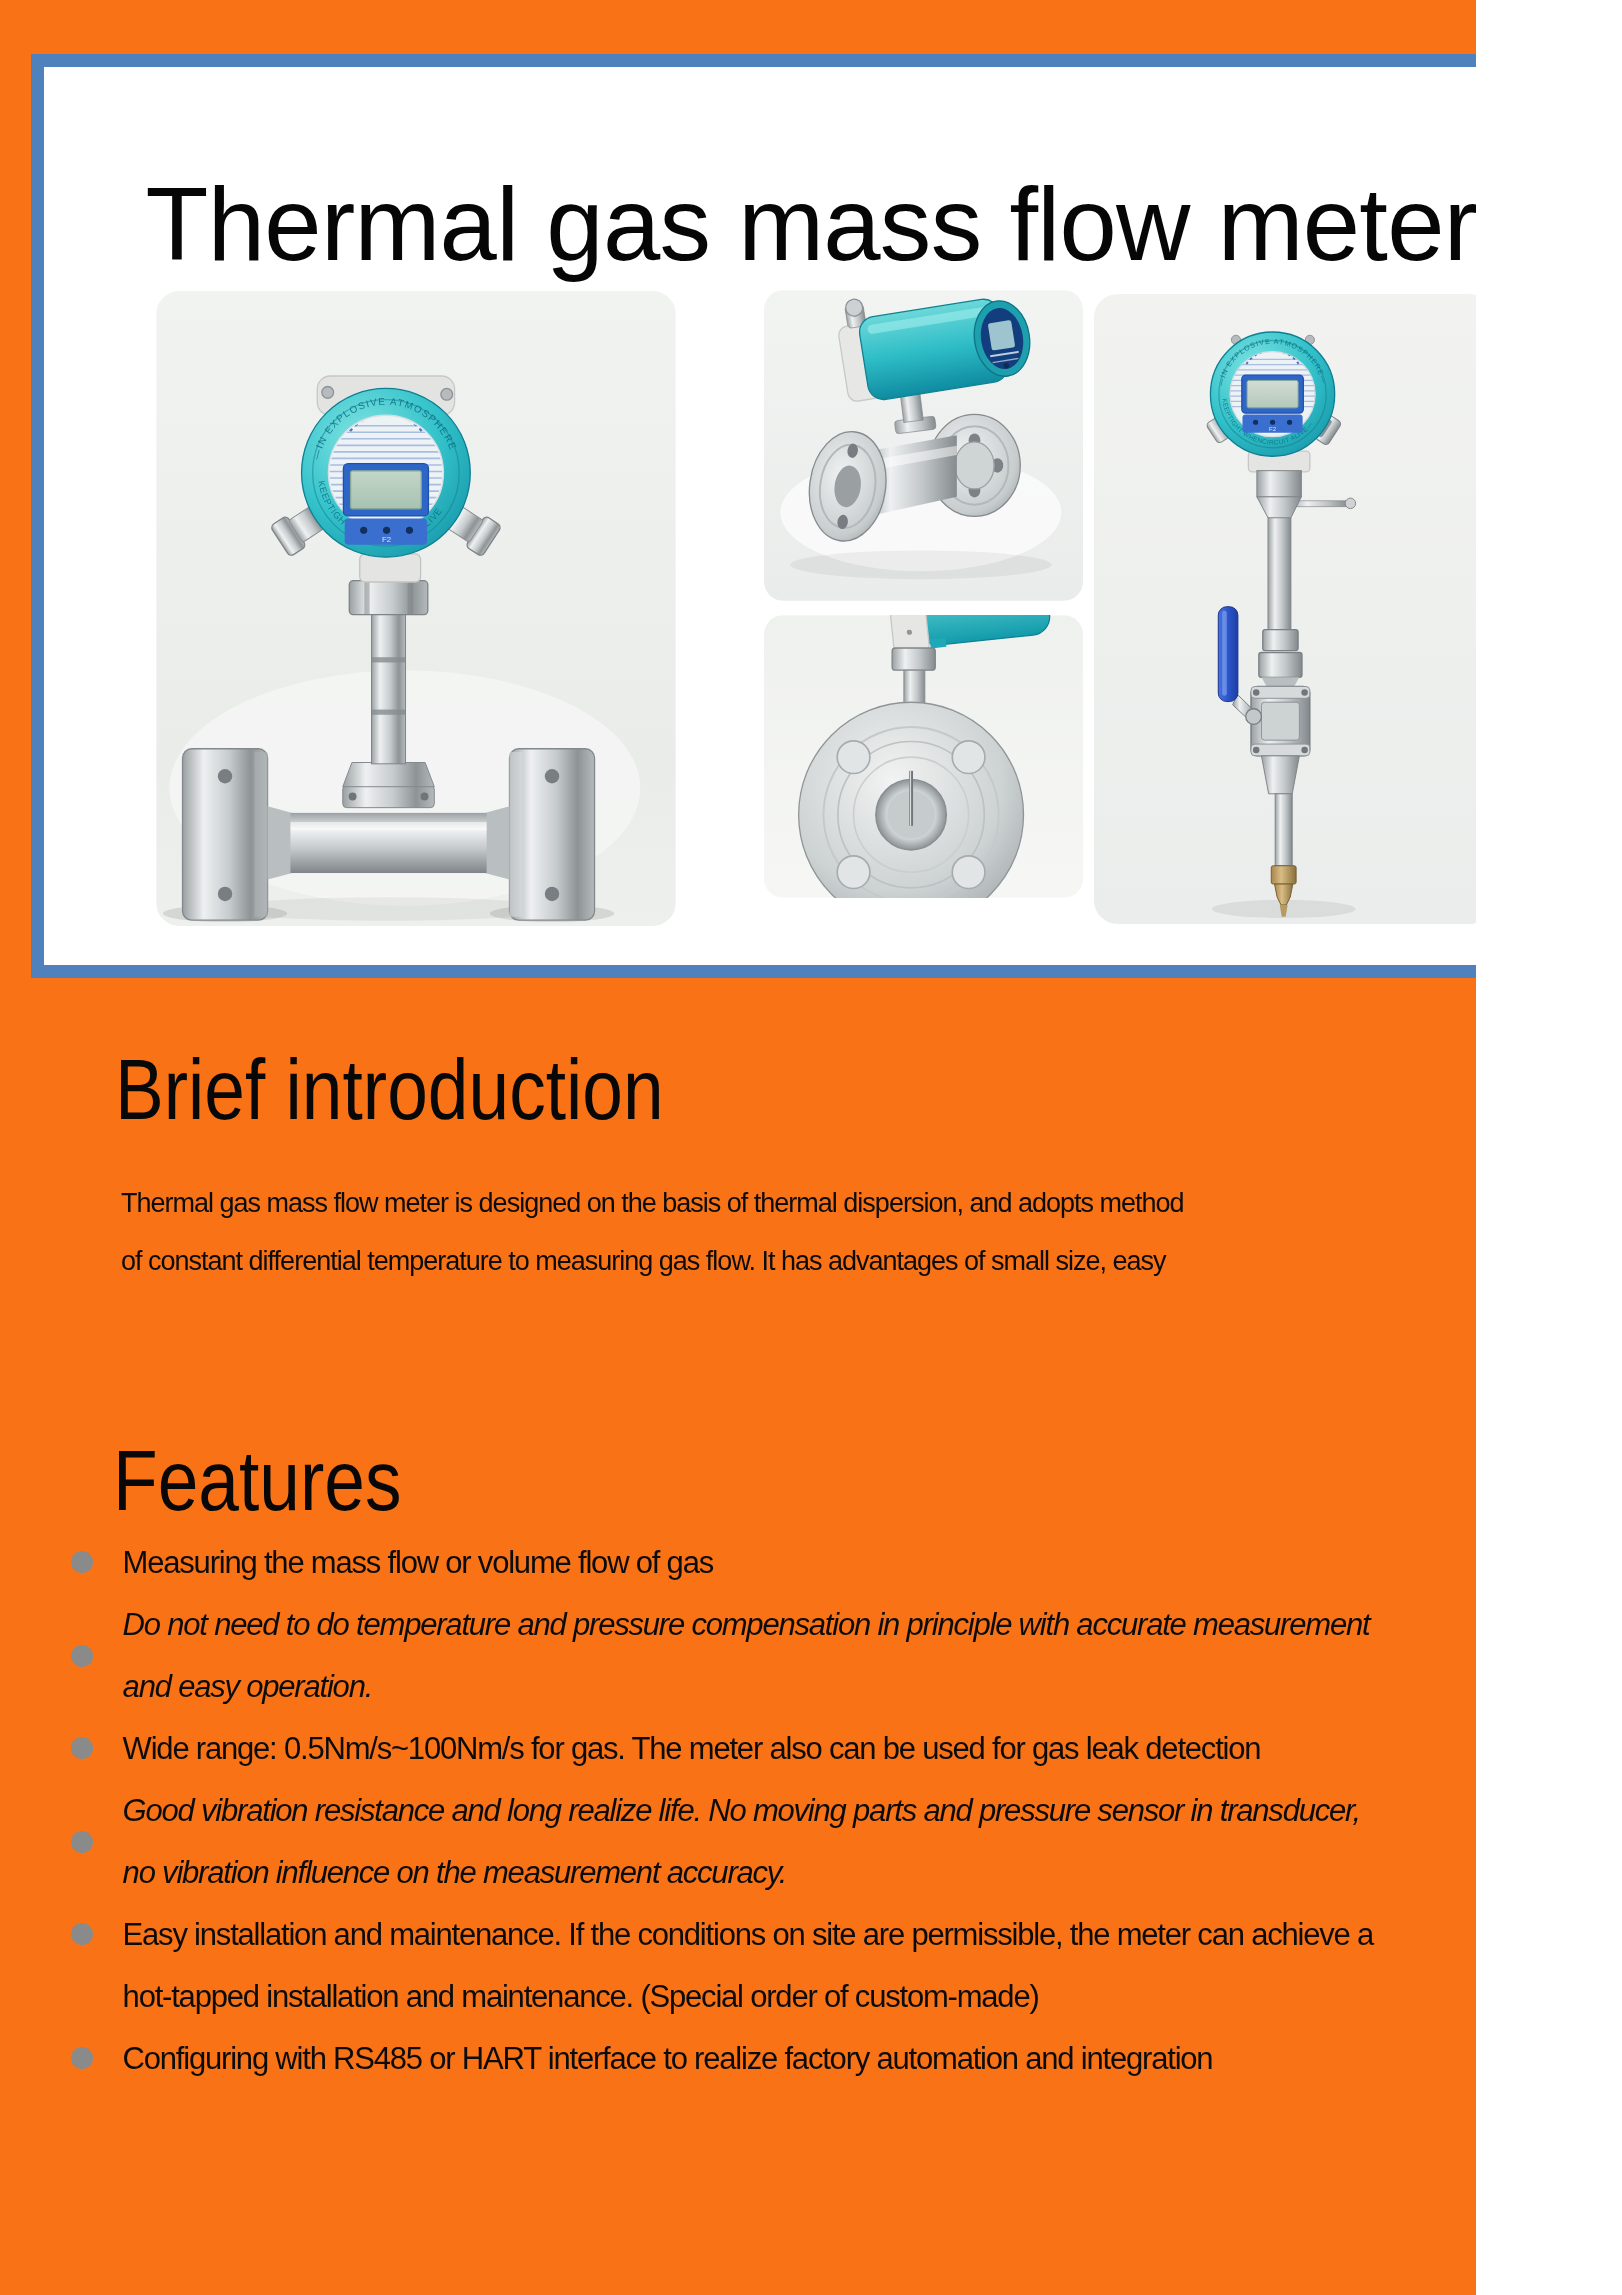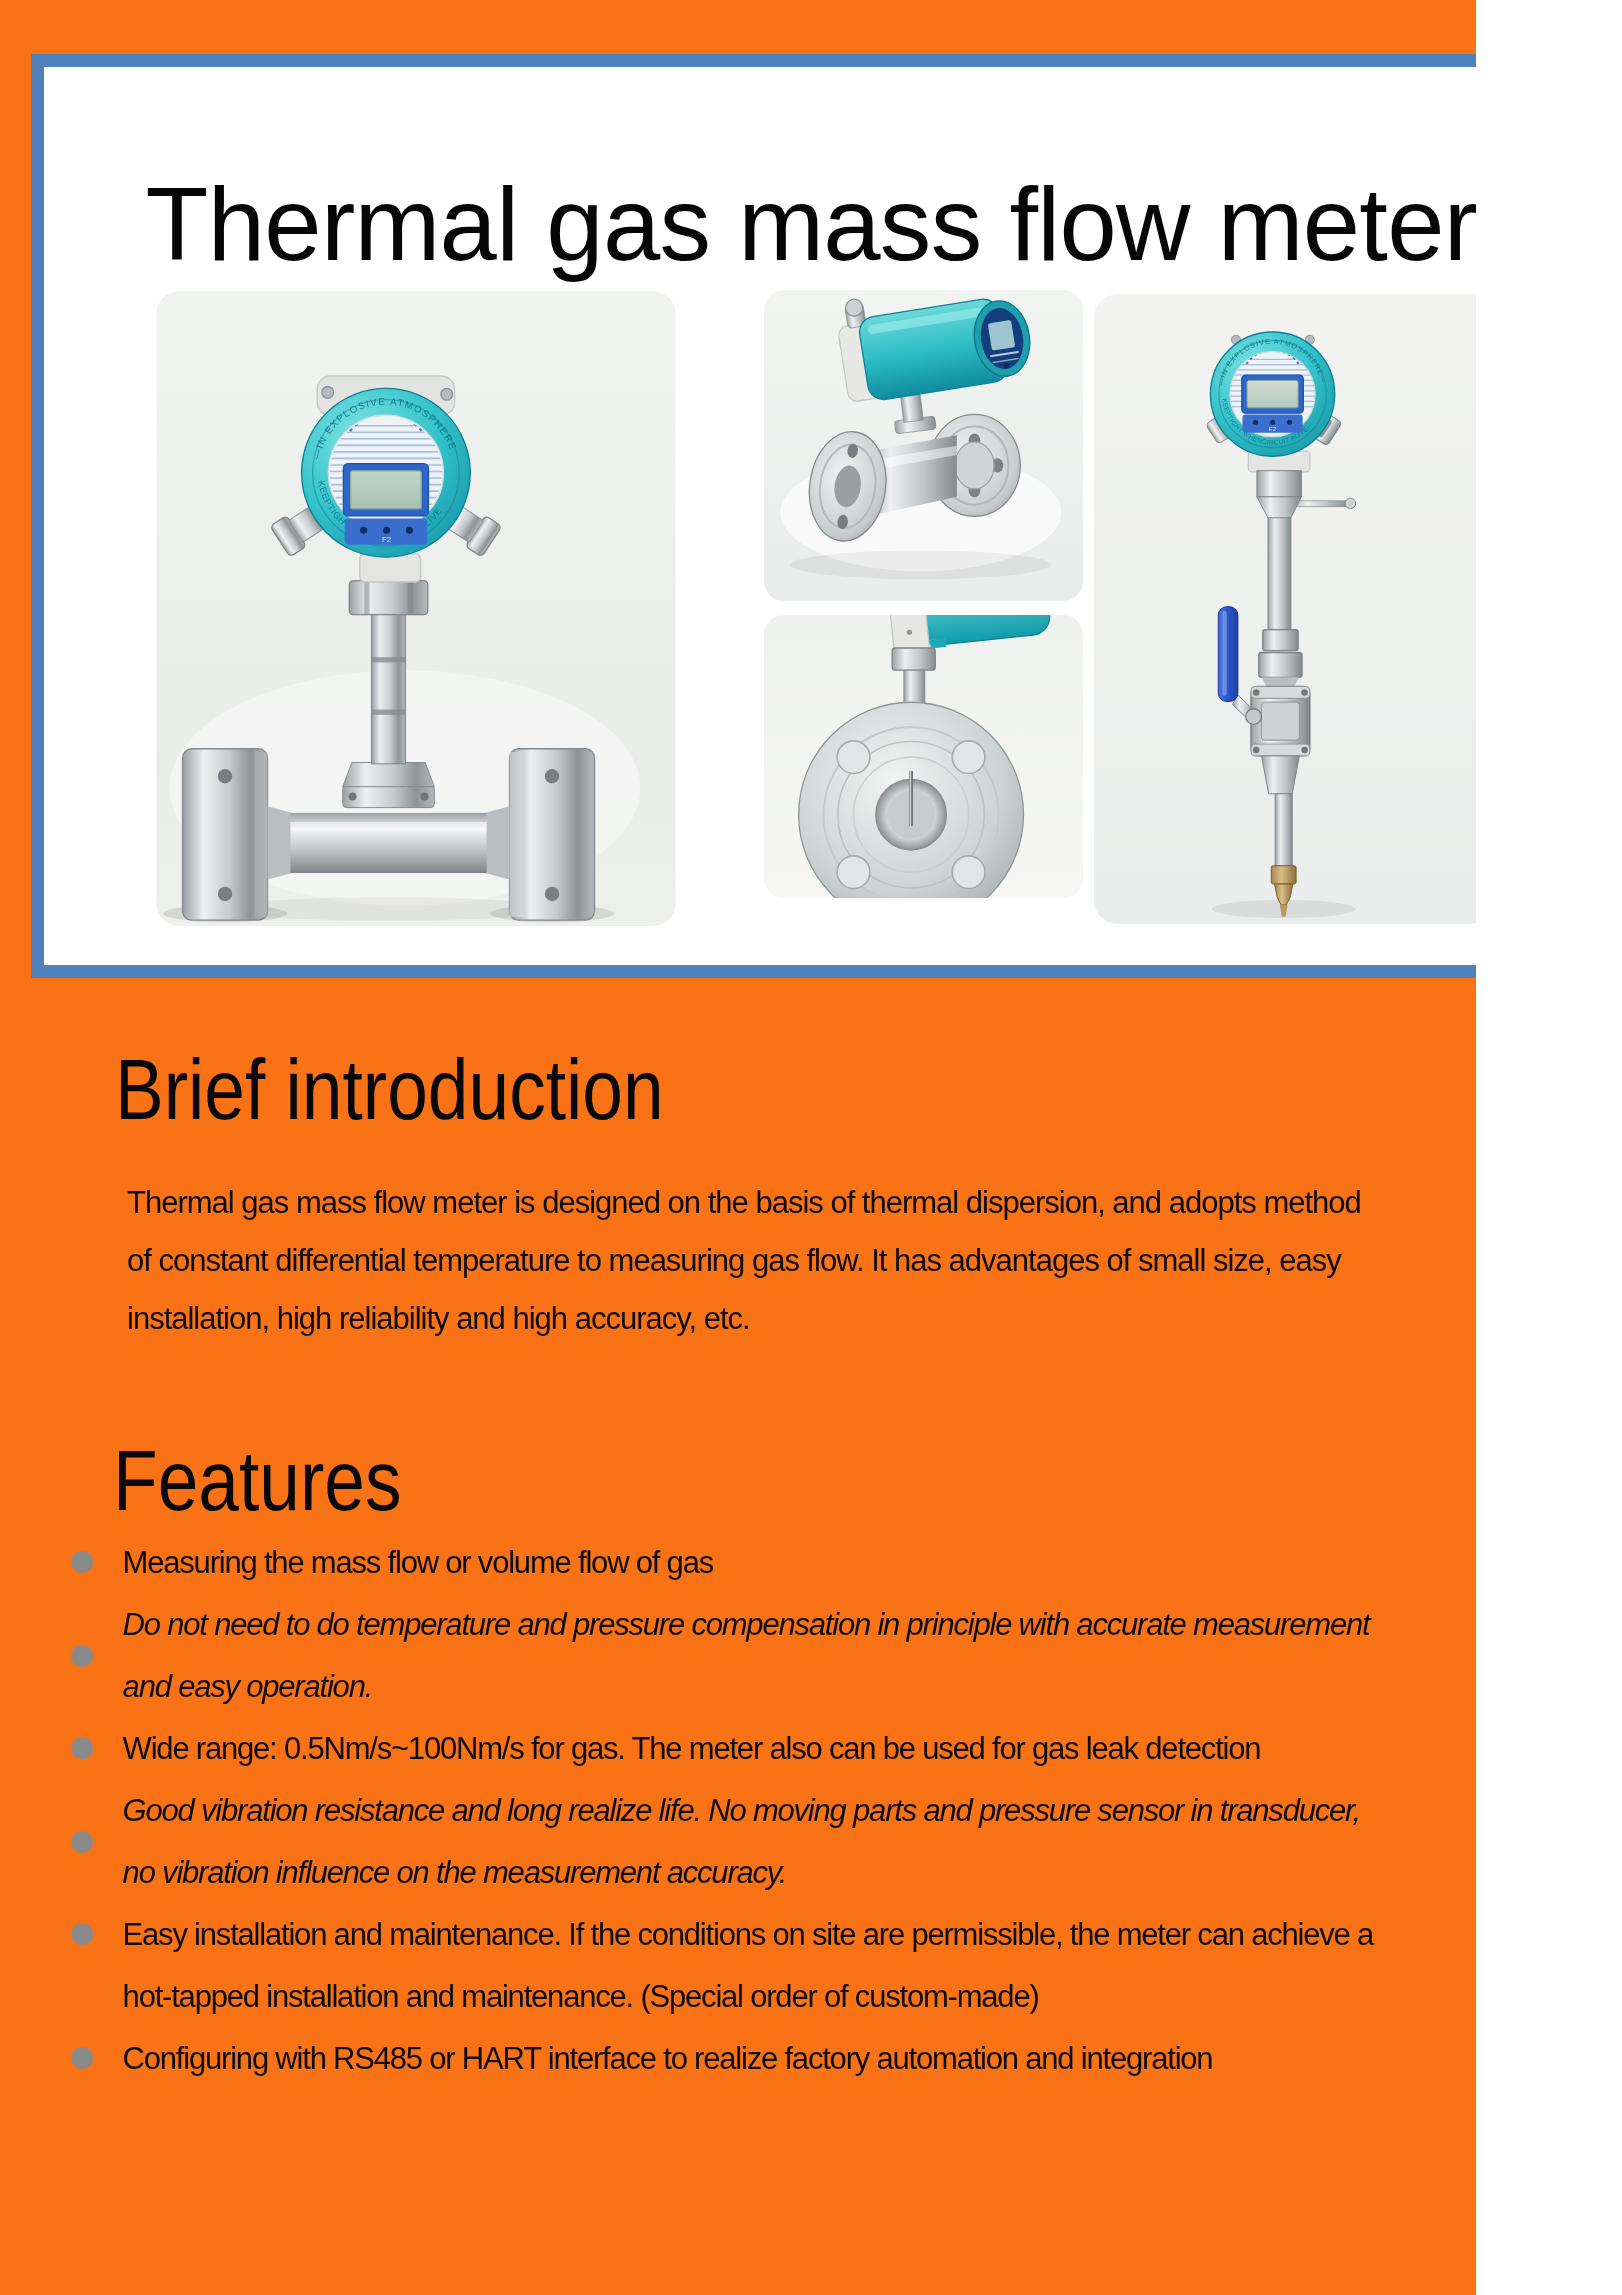--- a/index.html
+++ b/index.html
@@ -22,22 +22,22 @@
 
   
   .h2{position:absolute;margin:0;font-weight:400;font-size:86px;line-height:1;
       letter-spacing:0px;color:#080808;transform:scaleX(0.85);transform-origin:left top;
       white-space:nowrap;}
   .h2-brief{left:115px;top:1046px;}
   .h2-features{left:113px;top:1437px;}
 
   
   .brief-paragraph{position:absolute;left:121px;top:1174px;}
-  .bline{height:58px;line-height:58px;font-size:31px;letter-spacing:-1px;
-         white-space:nowrap;color:#0c0c0c;margin-left:6px;}
+  .bline{height:58px;line-height:58px;font-size:27px;letter-spacing:-1px;
+         white-space:nowrap;color:#0c0c0c;}
 
   
   .features-list{position:absolute;left:71px;top:1532px;}
   .feature{display:flex;align-items:flex-start;}
   .bullet{flex:0 0 21.6px;width:21.6px;height:21.6px;border-radius:50%;background:#8a8a8a;
           margin-right:30px;}
   .feature.dot-first .bullet{margin-top:19px;}
   .feature.dot-center{align-items:center;font-style:italic;}
   .feature.dot-raised .bullet{margin-top:-15px;}
   .ftext{min-width:0;}
@@ -416,21 +416,20 @@
       <circle cx="273" cy="196" r="4" fill="#12305e"></circle>
       <circle cx="299" cy="196" r="4" fill="#12305e"></circle>
       <text x="273" y="209" font-size="9" fill="#d7e4f7" text-anchor="middle">F2</text>
     </svg>
   </figure>
 
   <h2 class="h2 h2-brief">Brief introduction</h2>
   <div class="brief-paragraph">
       <div class="bline">Thermal gas mass flow meter is designed on the basis of thermal dispersion, and adopts method</div>
       <div class="bline">of constant differential temperature to measuring gas flow. It has advantages of small size, easy</div>
-      <div class="bline">installation, high reliability and high accuracy, etc.</div>
     </div>
 
   <h2 class="h2 h2-features">Features</h2>
   <div class="features-list">
       <div class="feature dot-first">
         <span class="bullet" style="background: rgb(138, 138, 138);"></span>
         <div class="ftext">
           <div class="fline">Measuring the mass flow or volume flow of gas</div>
         </div>
       </div>

